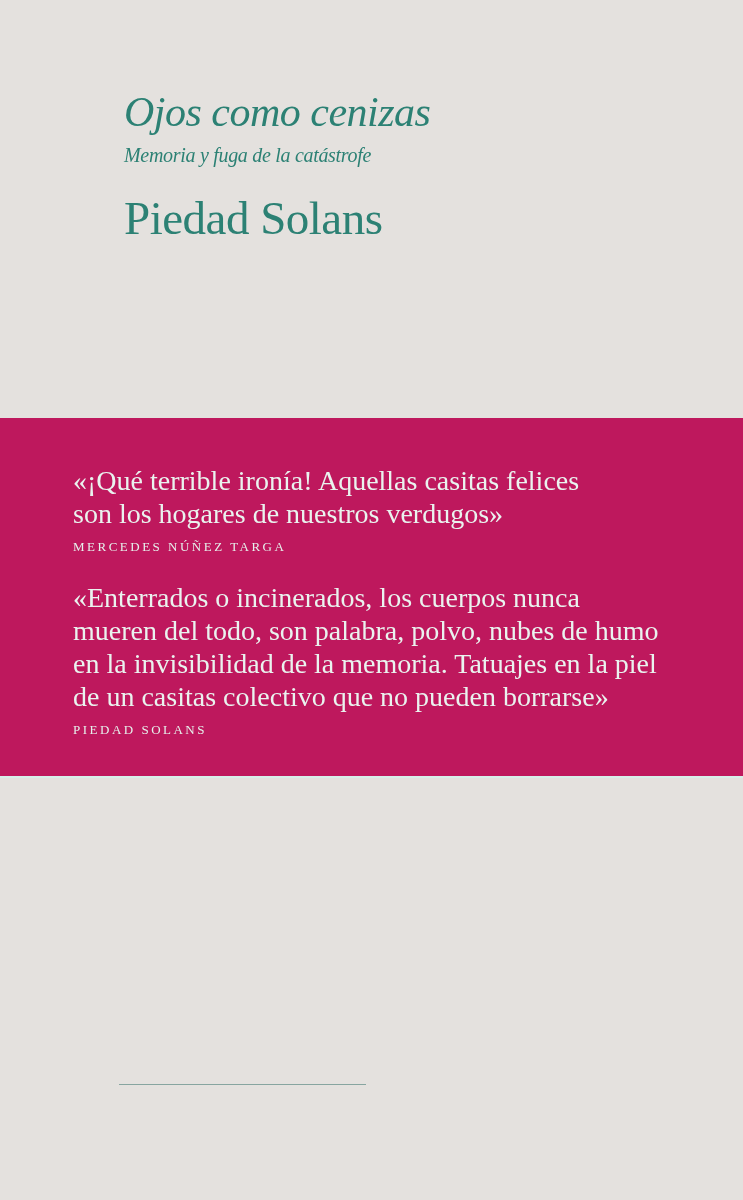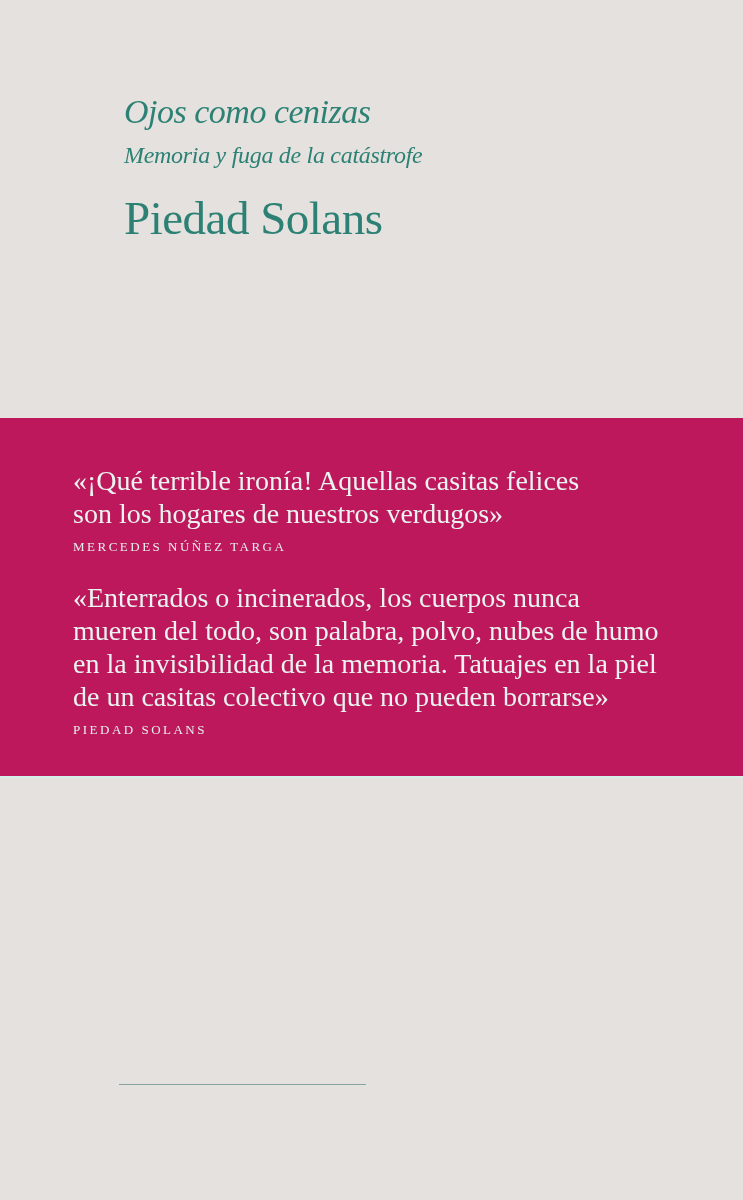--- a/index.html
+++ b/index.html
@@ -20,29 +20,29 @@
   }
   
   .title-block {
     position: absolute;
     left: 124px;
     top: 88px;
     color: #2c8174;
   }
   .book-title {
     font-style: italic;
-    font-size: 34px;
+    font-size: 42px;
     line-height: 48px;
     letter-spacing: -0.5px;
     margin: 0;
     font-weight: normal;
   }
   .book-subtitle {
     font-style: italic;
-    font-size: 24px;
+    font-size: 20px;
     line-height: 38px;
     letter-spacing: -0.3px;
     margin: 0;
     font-weight: normal;
   }
   .book-author {
     font-style: normal;
     font-size: 47px;
     line-height: 52px;
     margin: 18px 0 0 0;

